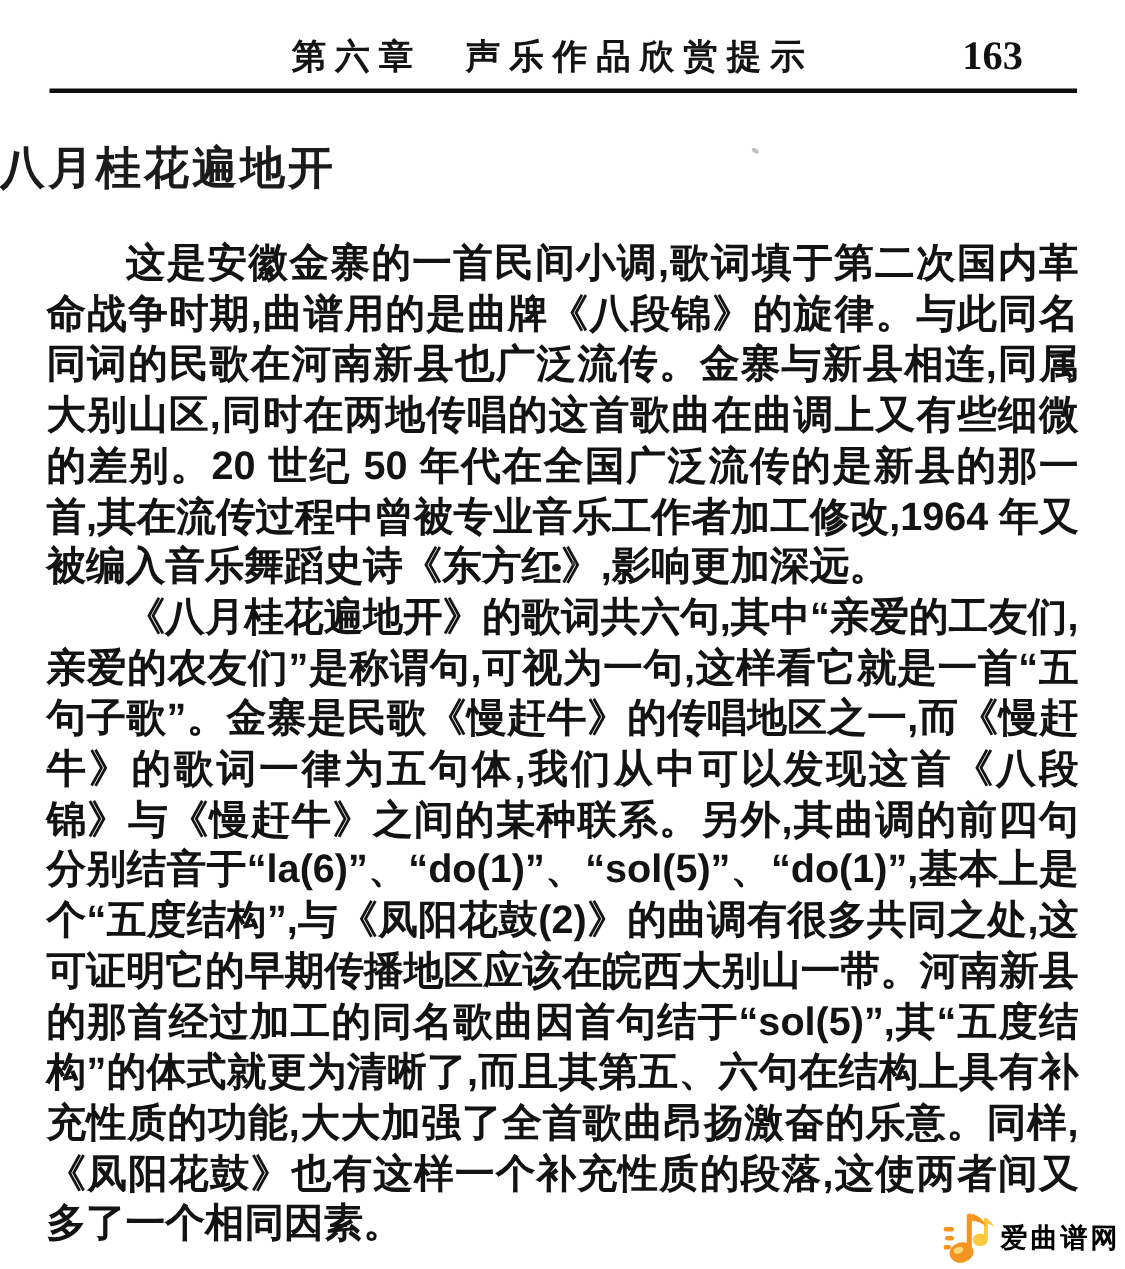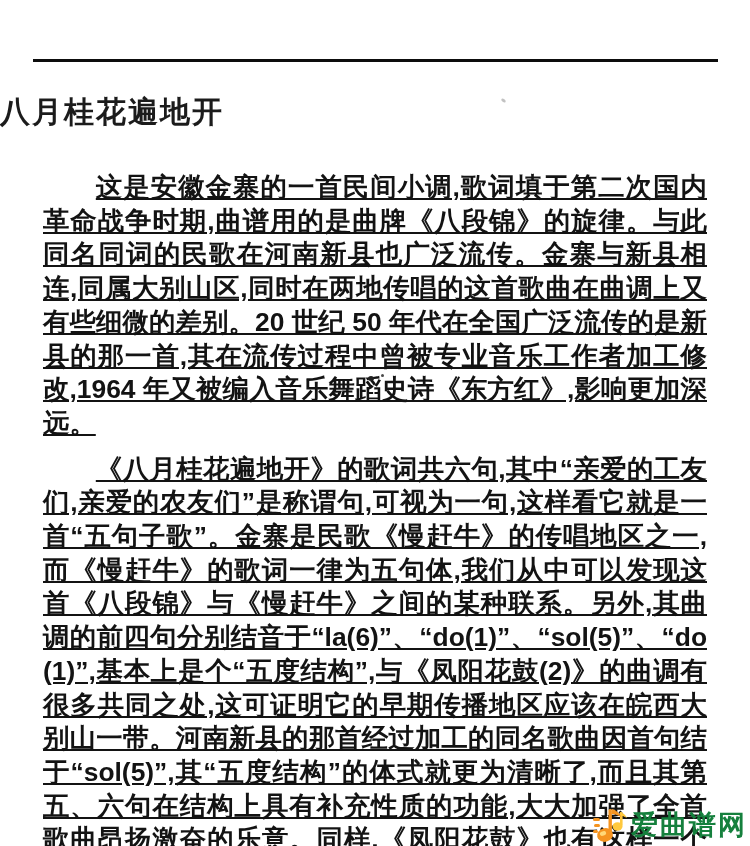--- a/index.html
+++ b/index.html
@@ -74,24 +74,23 @@
     left: 31px;
     right: 31px;
     font-size: 26.4px;
     line-height: 33.7px;
     font-weight: 700;
     text-align: justify;
     text-justify: inter-ideograph;
     color: #131313;
   }
   .body-text p {
-    margin: 12px;
+    margin: 0;
     text-indent: 2em;
     word-break: break-all;
-    text-decoration: underline;
   }
 
   
   .ink-speck {
     position: absolute;
     border-radius: 50%;
   }
   .speck-1 { left: 368px; top: 376px; width: 6px; height: 5px; background: #1f1f1f; }
   .speck-2 { left: 381px; top: 374px; width: 3px; height: 3px; background: #4a4a4a; }
   .speck-3 { left: 501px; top: 99px;  width: 5px; height: 3px; background: #c2c2c2; transform: rotate(35deg); }
@@ -104,32 +103,36 @@
     display: flex;
     align-items: center;
     gap: 2px;
   }
   .watermark-icon {
     width: 36px;
     height: 38px;
     flex: 0 0 auto;
   }
   .watermark-text {
-    font-size: 27px;
+    font-size: 18px;
     font-weight: 700;
     letter-spacing: 2px;
-    color: #15803d;
+    color: #000000;
     white-space: nowrap;
   }
 </style>
 </head>
 <body>
 
 <div class="page">
 
+  <header class="page-header">
+    <div class="running-title">第六章　声乐作品欣赏提示</div>
+    <div class="page-number">163</div>
+  </header>
 
   <div class="header-rule"></div>
 
   <h1 class="article-title">八月桂花遍地开</h1>
 
   <div class="body-text">
     <p>这是安徽金寨的一首民间小调,歌词填于第二次国内革命战争时期,曲谱用的是曲牌《八段锦》的旋律。与此同名同词的民歌在河南新县也广泛流传。金寨与新县相连,同属大别山区,同时在两地传唱的这首歌曲在曲调上又有些细微的差别。20 世纪 50 年代在全国广泛流传的是新县的那一首,其在流传过程中曾被专业音乐工作者加工修改,1964 年又被编入音乐舞蹈史诗《东方红》,影响更加深远。</p>
     <p>《八月桂花遍地开》的歌词共六句,其中“亲爱的工友们,亲爱的农友们”是称谓句,可视为一句,这样看它就是一首“五句子歌”。金寨是民歌《慢赶牛》的传唱地区之一,而《慢赶牛》的歌词一律为五句体,我们从中可以发现这首《八段锦》与《慢赶牛》之间的某种联系。另外,其曲调的前四句分别结音于“la(6)”、“do(1)”、“sol(5)”、“do(1)”,基本上是个“五度结构”,与《凤阳花鼓(2)》的曲调有很多共同之处,这可证明它的早期传播地区应该在皖西大别山一带。河南新县的那首经过加工的同名歌曲因首句结于“sol(5)”,其“五度结构”的体式就更为清晰了,而且其第五、六句在结构上具有补充性质的功能,大大加强了全首歌曲昂扬激奋的乐意。同样,《凤阳花鼓》也有这样一个补充性质的段落,这使两者间又多了一个相同因素。</p>
   </div>
 

